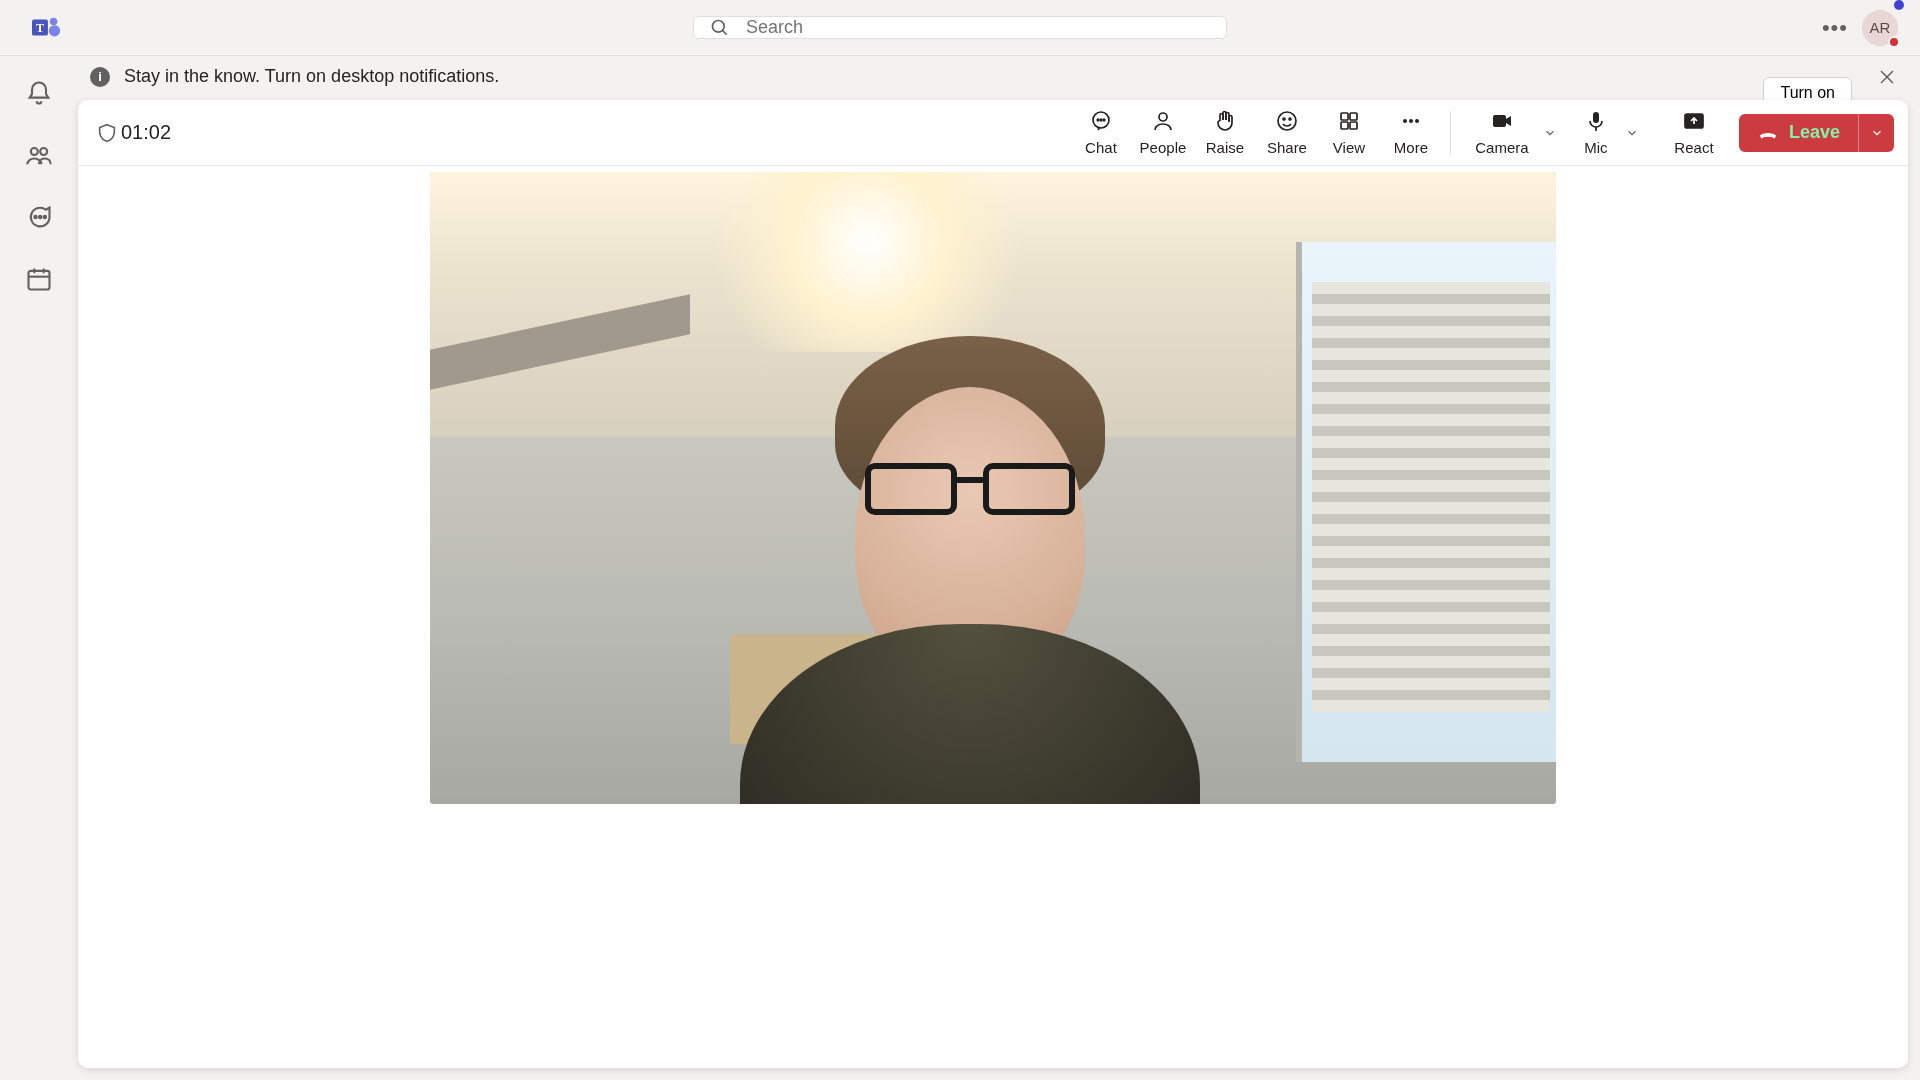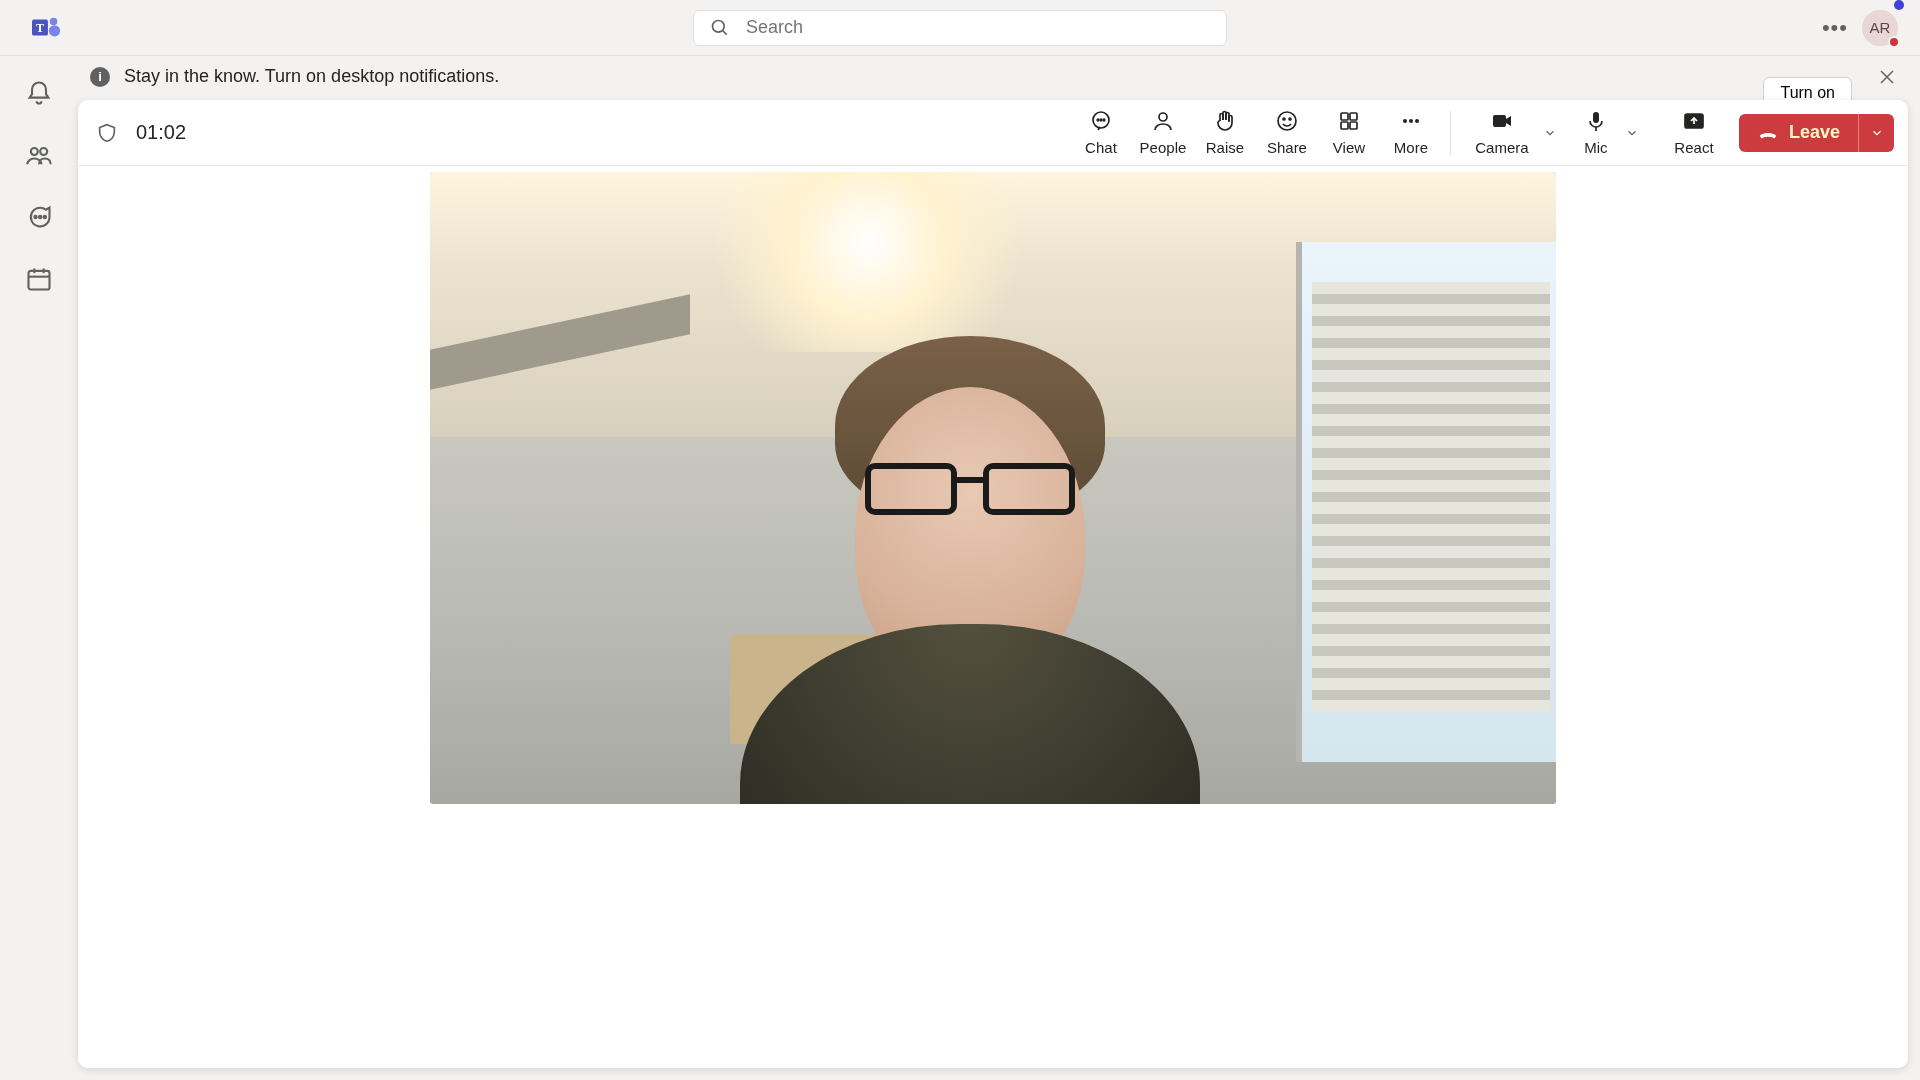--- a/index.html
+++ b/index.html
@@ -20,21 +20,21 @@
   position: relative;
 }
 .teams-logo {
   width: 38px; height: 38px;
   margin-left: 28px;
   display: flex; align-items: center; justify-content: center;
 }
 .search {
   position: absolute;
   left: 50%; transform: translateX(-50%);
-  width: 534px; height: 36px;
+  width: 534px; height: 23px;
   background: #fff;
   border: 1px solid #e1dfdd;
   border-radius: 6px;
   display: flex; align-items: center;
   padding: 0 16px;
 }
 .search input {
   border: none; outline: none;
   width: 100%; font-size: 18px;
   color: #616161;
@@ -101,39 +101,39 @@
   overflow: hidden;
   display: flex; flex-direction: column;
 }
 .toolbar {
   height: 66px;
   display: flex; align-items: center;
   padding: 0 14px;
   border-bottom: 1px solid #ecebe9;
 }
 .shield { margin-left: 4px; color:#616161; }
-.timer { margin-left: 18px; font-size: 20px; }
+.timer { margin-left: 3px; font-size: 20px; }
 .toolbar .flex { flex: 1; }
 
 .tool {
   display: flex; flex-direction: column; align-items: center;
   width: 62px;
   cursor: pointer;
   font-size: 15px;
   color: #252423;
 }
 .tool .lbl { margin-top: 6px; }
 .tool-wide { width: 86px; }
 .sep { width:1px; height: 44px; background: #e1dfdd; margin: 0 8px; }
 .chev { color:#616161; align-self:center; cursor:pointer; margin-left:-2px; margin-right: 8px;}
 .share-gap { width: 16px; }
 
 .leave-btn {
   display: flex; align-items: center;
-  background: #cc3b3f; color: #fef9c3;
+  background: #cc3b3f; color: #86efac;
   border-radius: 6px;
   height: 38px;
   margin-left: 14px;
   cursor: pointer;
 }
 .leave-main { display:flex; align-items:center; gap:10px; padding: 0 18px; font-size: 18px; font-weight:600;}
 .leave-split { width: 36px; display:flex;align-items:center;justify-content:center; border-left:1px solid rgba(255,255,255,0.35); height:100%;}
 
 
 .stage {

